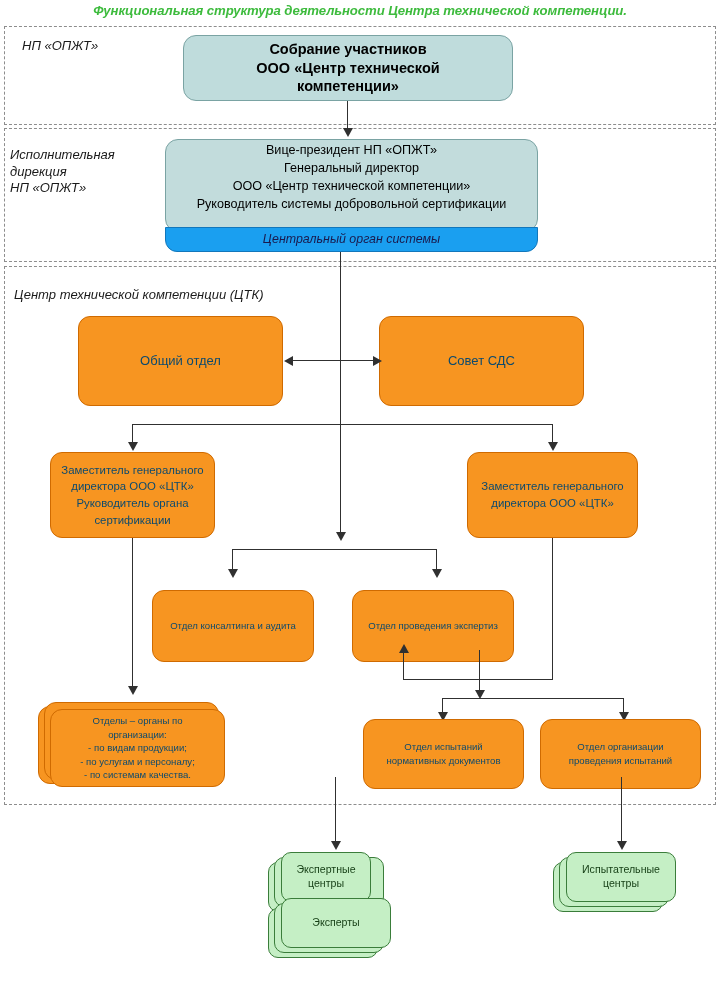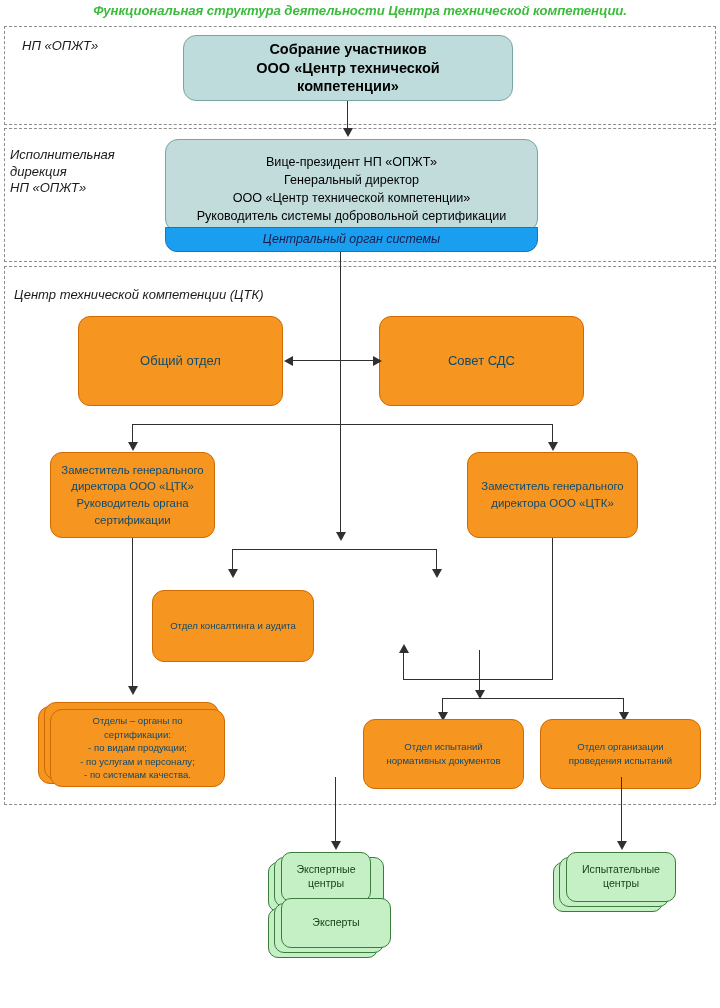--- a/index.html
+++ b/index.html
@@ -111,21 +111,21 @@
     border-radius: 13px;
   }
   .node.teal2 {
     background: #c2dcdc;
     border: 1px solid #7aa3a3;
     color: #000000;
     font-weight: normal;
     font-size: 12.6px;
     border-radius: 13px;
     align-items: flex-start;
-    padding-top: 14px;
+    padding-top: 2px;
   }
   
   .node.blue {
     background: #1a9ff0;
     border: 1px solid #1277bb;
     color: #1a1a4d;
     font-style: italic;
     font-size: 12.4px;
     border-radius: 0 0 12px 12px;
   }
@@ -257,20 +257,23 @@
   <div class="ln h" style="left:232px; top:549px; width:205px;"></div>
   <div class="ln v" style="left:232px; top:549px; height:22px;"></div>
   <div class="arrowhead down" style="left:228px; top:569px;"></div>
   <div class="ln v" style="left:436px; top:549px; height:22px;"></div>
   <div class="arrowhead down" style="left:432px; top:569px;"></div>
 
   <div class="node orange small" style="left:152px; top:578px; width:162px; height:72px;">
     <div class="txt">Отдел консалтинга и аудита</div>
   </div>
 
+  <div class="node orange small" style="left:352px; top:578px; width:162px; height:72px;">
+    <div class="txt">Отдел проведения экспертиз</div>
+  </div>
 
   <div class="ln v" style="left:132px; top:538px; height:150px;"></div>
   <div class="arrowhead down" style="left:128px; top:686px;"></div>
 
   <div class="ln v" style="left:552px; top:538px; height:141px;"></div>
 
   <div class="ln h" style="left:403px; top:679px; width:150px;"></div>
   <div class="ln v" style="left:403px; top:650px; height:30px;"></div>
   <div class="arrowhead up" style="left:399px; top:644px;"></div>
 
@@ -281,21 +284,21 @@
   <div class="arrowhead down" style="left:619px; top:712px;"></div>
 
   <div class="ln v" style="left:479px; top:650px; height:42px;"></div>
   <div class="arrowhead down" style="left:475px; top:690px;"></div>
 
   <div class="stack-layer orange" style="left:38px; top:706px; width:175px; height:78px;"></div>
   <div class="stack-layer orange" style="left:44px; top:702px; width:175px; height:78px;"></div>
   <div class="node orange small" style="left:50px; top:697px; width:175px; height:78px;">
     <div class="txt" style="line-height:1.42;">
       <div>Отделы – органы по</div>
-      <div>сертификации:</div>
+      <div>организации:</div>
       <div>- по видам продукции;</div>
       <div>- по услугам и персоналу;</div>
       <div>- по системам качества.</div>
     </div>
   </div>
 
   <div class="node orange small" style="left:363px; top:707px; width:161px; height:70px;">
     <div class="txt" style="line-height:1.45;">
       <div>Отдел испытаний</div>
       <div>нормативных документов</div>

